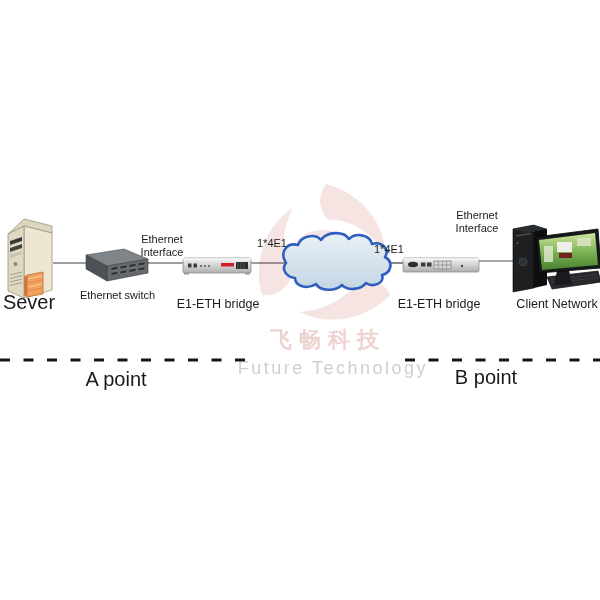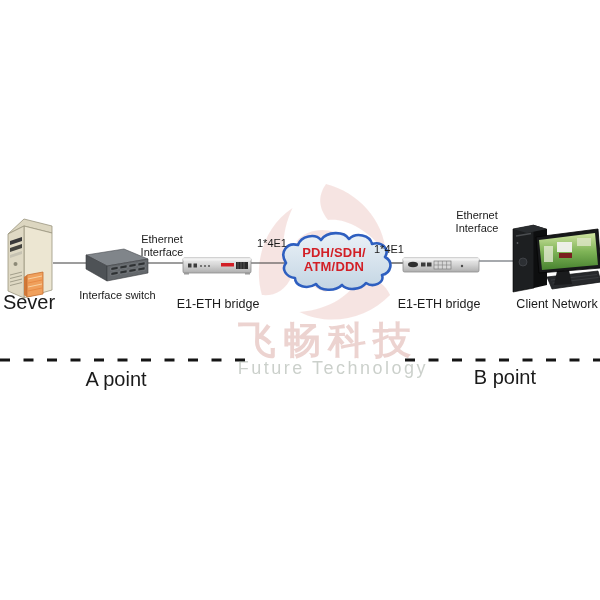--- a/index.html
+++ b/index.html
@@ -15,21 +15,21 @@
     font-size:11px;line-height:12.5px;text-align:center;white-space:nowrap;
   }
   .big{font-size:20px;}
   .cloud-text{
     position:absolute;left:288px;top:246px;width:92px;
     font-size:13px;line-height:13.5px;font-weight:bold;text-align:center;
     color:var(--accent_red,#d21f26);letter-spacing:0.2px;
   }
   .wm-cn{
     position:absolute;left:228px;top:324px;width:200px;text-align:center;
-    font-size:38px;line-height:32px;letter-spacing:7px;font-weight:bold;
+    font-size:22px;line-height:32px;letter-spacing:7px;font-weight:bold;
     color:var(--watermark_pink,rgba(200,130,120,0.35));
   }
   .wm-en{
     position:absolute;left:228px;top:358px;width:200px;text-align:right;
     font-size:18px;letter-spacing:2.5px;
     color:var(--watermark_gray,rgba(140,150,140,0.45));
   }
 </style>
 </head>
 <body>
@@ -171,47 +171,43 @@
     <polygon points="539,240 595,233 598,265 542,270" fill="url(#screenGrad)"></polygon>
     <rect x="557" y="242" width="15" height="10" fill="#f1f1ee" opacity="0.95"></rect>
     <rect x="559" y="253" width="13" height="5" fill="#7a1f1f"></rect>
     <rect x="544" y="246" width="9" height="16" fill="#e8ecd8" opacity="0.75"></rect>
     <rect x="577" y="238" width="14" height="8" fill="#dfe6c8" opacity="0.8"></rect>
   </g>
 </svg>
 
 <div class="lbl big" style="left:1px;top:296px;width:56px;">Sever</div>
 
-<div class="lbl" style="left:70px;top:289px;width:95px;">Interface switch</div>
+<div class="lbl" style="left:70px;top:289px;width:95px;">Ethernet switch</div>
 
 <div class="lbl" style="left:133px;top:233px;width:58px;">
   <div>Ethernet</div>
   <div>Interface</div>
 </div>
 
 <div class="lbl" style="left:170px;top:298px;width:96px;font-size:12.5px;">E1-ETH bridge</div>
 
 <div class="lbl" style="left:257px;top:237px;">1*4E1</div>
 
-<div class="cloud-text">
-  <div>PDH/SDH/</div>
-  <div>ATM/DDN</div>
-</div>
 
 <div class="lbl" style="left:374px;top:243px;">1*4E1</div>
 
 <div class="lbl" style="left:391px;top:298px;width:96px;font-size:12.5px;">E1-ETH bridge</div>
 
 <div class="lbl" style="left:448px;top:209px;width:58px;">
   <div>Ethernet</div>
   <div>Interface</div>
 </div>
 
 <div class="lbl" style="left:508px;top:298px;width:98px;font-size:12.5px;">Client Network</div>
 
 <div class="lbl big" style="left:66px;top:373px;width:100px;">A point</div>
 
-<div class="lbl big" style="left:436px;top:371px;width:100px;text-align:right;">B point</div>
+<div class="lbl big" style="left:436px;top:371px;width:100px;">B point</div>
 
 <div class="wm-cn">飞畅科技</div>
 <div class="wm-en">Future Technology</div>
 
 </div>
 
 </body></html>

